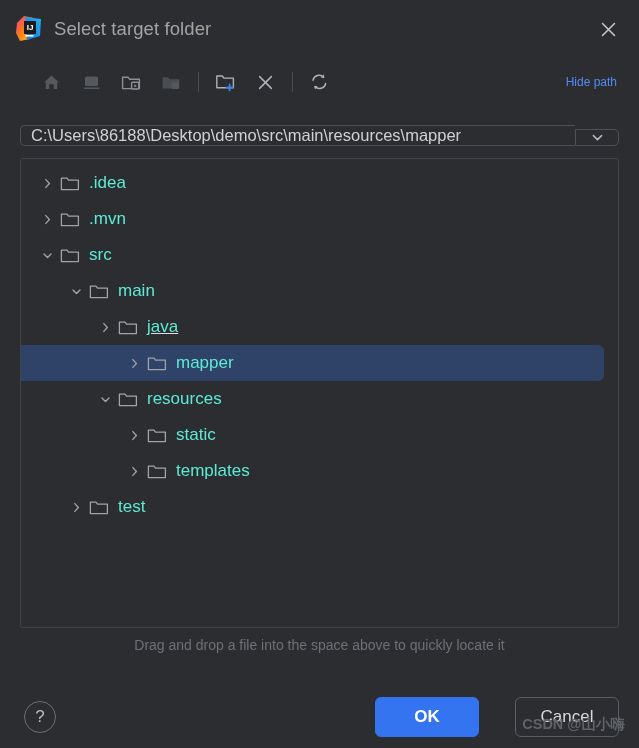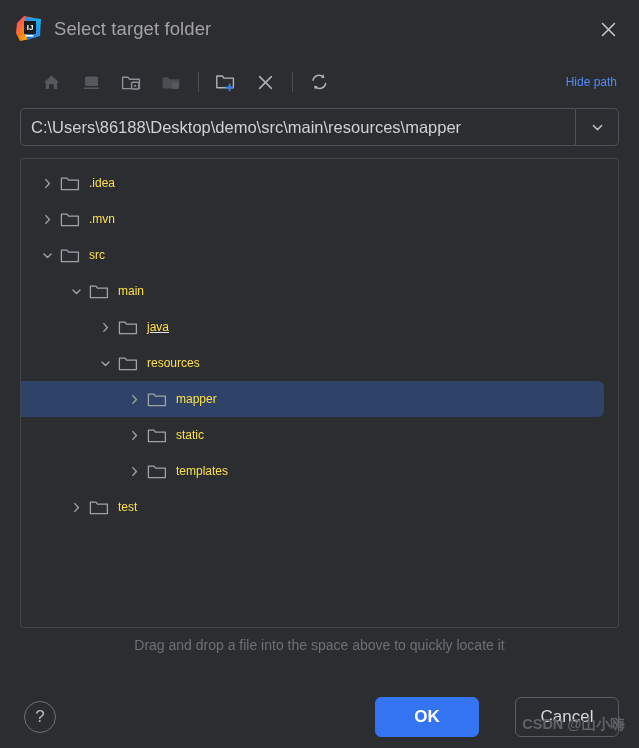--- a/index.html
+++ b/index.html
@@ -71,20 +71,21 @@
     font-size: 12px;
     cursor: pointer;
     padding: 2px 4px;
   }
 
   
   .path-row {
     display: flex;
     margin: 2px 20px 12px 20px;
     height: 38px;
+    align-items: flex-end;
   }
   .path-field {
     flex: 1 1 auto;
     background: #2b2d30;
     border: 1px solid #4e5157;
     border-right: none;
     border-radius: 5px 0 0 5px;
     display: flex;
     align-items: center;
     padding: 0 10px;
@@ -130,22 +131,22 @@
     display: flex; align-items: center; justify-content: center;
     flex: 0 0 auto;
   }
   .folder-ico {
     width: 22px; height: 100%;
     display: flex; align-items: center; justify-content: center;
     flex: 0 0 auto;
     margin-right: 8px;
   }
   .node-label {
-    font-size: 12px;
-    color: #fde047;
+    font-size: 17px;
+    color: #5eead4;
     white-space: nowrap;
   }
 
   
   .hint {
     text-align: center;
     font-size: 14px;
     color: #6d7075;
     margin-top: 9px;
   }
@@ -370,45 +371,45 @@
             <path d="M4.8 2.6 L8.4 6.5 L4.8 10.4" stroke="#9ea1a6" stroke-width="1.4" fill="none" stroke-linecap="round" stroke-linejoin="round"></path>
           </svg>
         </div>
         <div class="folder-ico">
           <svg width="20" height="17" viewBox="0 0 20 17">
             <path d="M1.4 3.2 h5.6 l1.5 1.9 h9.9 v9.5 h-17 z" fill="none" stroke="#a0a3a8" stroke-width="1.3" stroke-linejoin="round"></path>
           </svg>
         </div>
         <span class="node-label">java</span>
       </div>
+      <div class="tree-row selected" style="padding-left: 101px;">
+        <div class="twisty">
+          <svg width="13" height="13" viewBox="0 0 13 13">
+            <path d="M4.8 2.6 L8.4 6.5 L4.8 10.4" stroke="#9ea1a6" stroke-width="1.4" fill="none" stroke-linecap="round" stroke-linejoin="round"></path>
+          </svg>
+        </div>
+        <div class="folder-ico">
+          <svg width="20" height="17" viewBox="0 0 20 17">
+            <path d="M1.4 3.2 h5.6 l1.5 1.9 h9.9 v9.5 h-17 z" fill="none" stroke="#a0a3a8" stroke-width="1.3" stroke-linejoin="round"></path>
+          </svg>
+        </div>
+        <span class="node-label">mapper</span>
+      </div>
       <div class="tree-row" style="padding-left: 72px;">
         <div class="twisty">
           <svg width="13" height="13" viewBox="0 0 13 13">
             <path d="M3 5 L6.5 8.6 L10 5" stroke="#9ea1a6" stroke-width="1.4" fill="none" stroke-linecap="round" stroke-linejoin="round"></path>
           </svg>
         </div>
         <div class="folder-ico">
           <svg width="20" height="17" viewBox="0 0 20 17">
             <path d="M1.4 3.2 h5.6 l1.5 1.9 h9.9 v9.5 h-17 z" fill="none" stroke="#a0a3a8" stroke-width="1.3" stroke-linejoin="round"></path>
           </svg>
         </div>
         <span class="node-label">resources</span>
-      </div>
-      <div class="tree-row selected" style="padding-left: 101px;">
-        <div class="twisty">
-          <svg width="13" height="13" viewBox="0 0 13 13">
-            <path d="M4.8 2.6 L8.4 6.5 L4.8 10.4" stroke="#9ea1a6" stroke-width="1.4" fill="none" stroke-linecap="round" stroke-linejoin="round"></path>
-          </svg>
-        </div>
-        <div class="folder-ico">
-          <svg width="20" height="17" viewBox="0 0 20 17">
-            <path d="M1.4 3.2 h5.6 l1.5 1.9 h9.9 v9.5 h-17 z" fill="none" stroke="#a0a3a8" stroke-width="1.3" stroke-linejoin="round"></path>
-          </svg>
-        </div>
-        <span class="node-label">mapper</span>
       </div>
       <div class="tree-row" style="padding-left: 101px;">
         <div class="twisty">
           <svg width="13" height="13" viewBox="0 0 13 13">
             <path d="M4.8 2.6 L8.4 6.5 L4.8 10.4" stroke="#9ea1a6" stroke-width="1.4" fill="none" stroke-linecap="round" stroke-linejoin="round"></path>
           </svg>
         </div>
         <div class="folder-ico">
           <svg width="20" height="17" viewBox="0 0 20 17">
             <path d="M1.4 3.2 h5.6 l1.5 1.9 h9.9 v9.5 h-17 z" fill="none" stroke="#a0a3a8" stroke-width="1.3" stroke-linejoin="round"></path>

